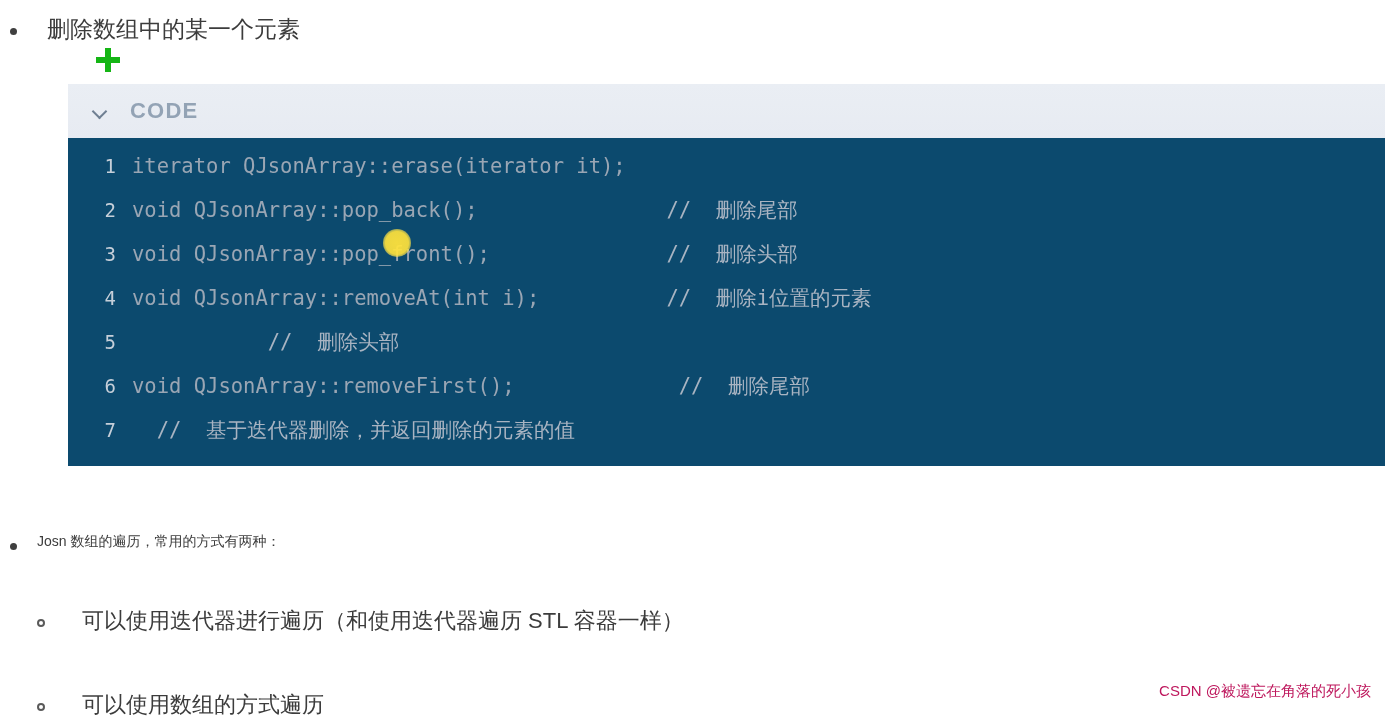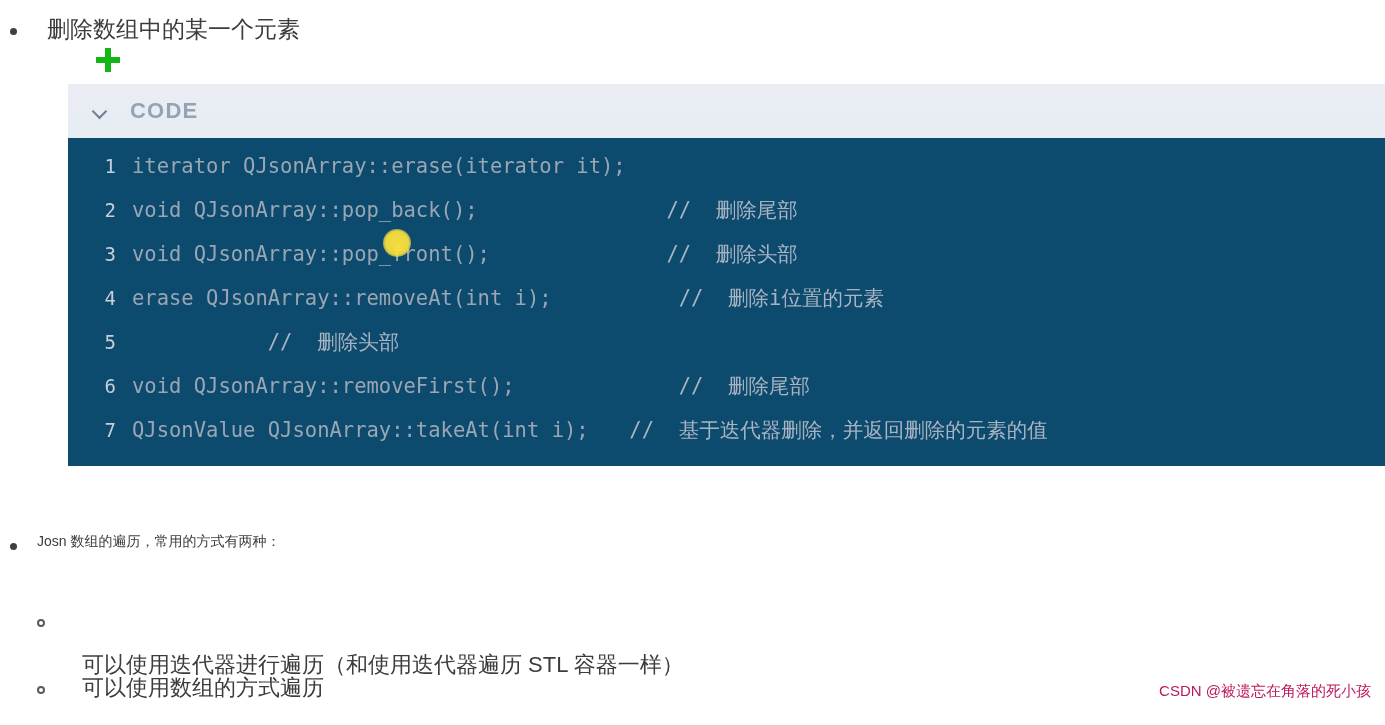--- a/index.html
+++ b/index.html
@@ -49,23 +49,23 @@
   #row-title { left: 10px; top: 18px; }
   #row-title .bullet-dot-filled { margin-top: 10px; }
   #row-title .bullet-text { margin-left: 30px; font-size: 23px; }
 
   #row-traverse { left: 10px; top: 534px; }
   #row-traverse .bullet-dot-filled { margin-top: 9px; }
   #row-traverse .bullet-text { margin-left: 20px; font-size: 14px; }
 
   #row-sub-1 { left: 37px; top: 610px; }
   #row-sub-1 .bullet-dot-hollow { margin-top: 9px; }
-  #row-sub-1 .bullet-text { margin-left: 37px; font-size: 22px; margin-top: 44px; }
-
-  #row-sub-2 { left: 37px; top: 677px; }
+  #row-sub-1 .bullet-text { margin-left: 37px; font-size: 22px; }
+
+  #row-sub-2 { left: 37px; top: 694px; }
   #row-sub-2 .bullet-dot-hollow { margin-top: 9px; }
   #row-sub-2 .bullet-text { margin-left: 37px; font-size: 22px; }
 
   
   .plus-icon {
     position: absolute;
     left: 96px;
     top: 48px;
     width: 24px;
     height: 24px;
@@ -218,41 +218,40 @@
 
     <div class="code-line">
       <span class="line-no">3</span>
       <span class="code-text">void QJsonArray::pop_front();</span>
       <span class="code-text">             </span>
       <span class="code-comment">//  删除头部</span>
     </div>
 
     <div class="code-line">
       <span class="line-no">4</span>
-      <span class="code-text">erase QJsonArray::removeAt(int i);</span>
+      <span class="code-text">void QJsonArray::removeAt(int i);</span>
       <span class="code-text">         </span>
       <span class="code-comment">//  删除i位置的元素</span>
     </div>
 
     <div class="code-line">
       <span class="line-no">5</span>
       <span class="code-text">           </span>
       <span class="code-comment">//  删除头部</span>
     </div>
 
     <div class="code-line">
       <span class="line-no">6</span>
       <span class="code-text">void QJsonArray::removeFirst();</span>
       <span class="code-text">            </span>
       <span class="code-comment">//  删除尾部</span>
     </div>
 
     <div class="code-line">
       <span class="line-no">7</span>
-      <span class="code-text">QJsonValue QJsonArray::takeAt(int i);</span>
       <span class="code-text">  </span>
       <span class="code-comment">//  基于迭代器删除，并返回删除的元素的值</span>
     </div>
 
   </div>
 </div>
 
 <div class="cursor-highlight"></div>
 
 <div class="bullet-row" id="row-traverse">

